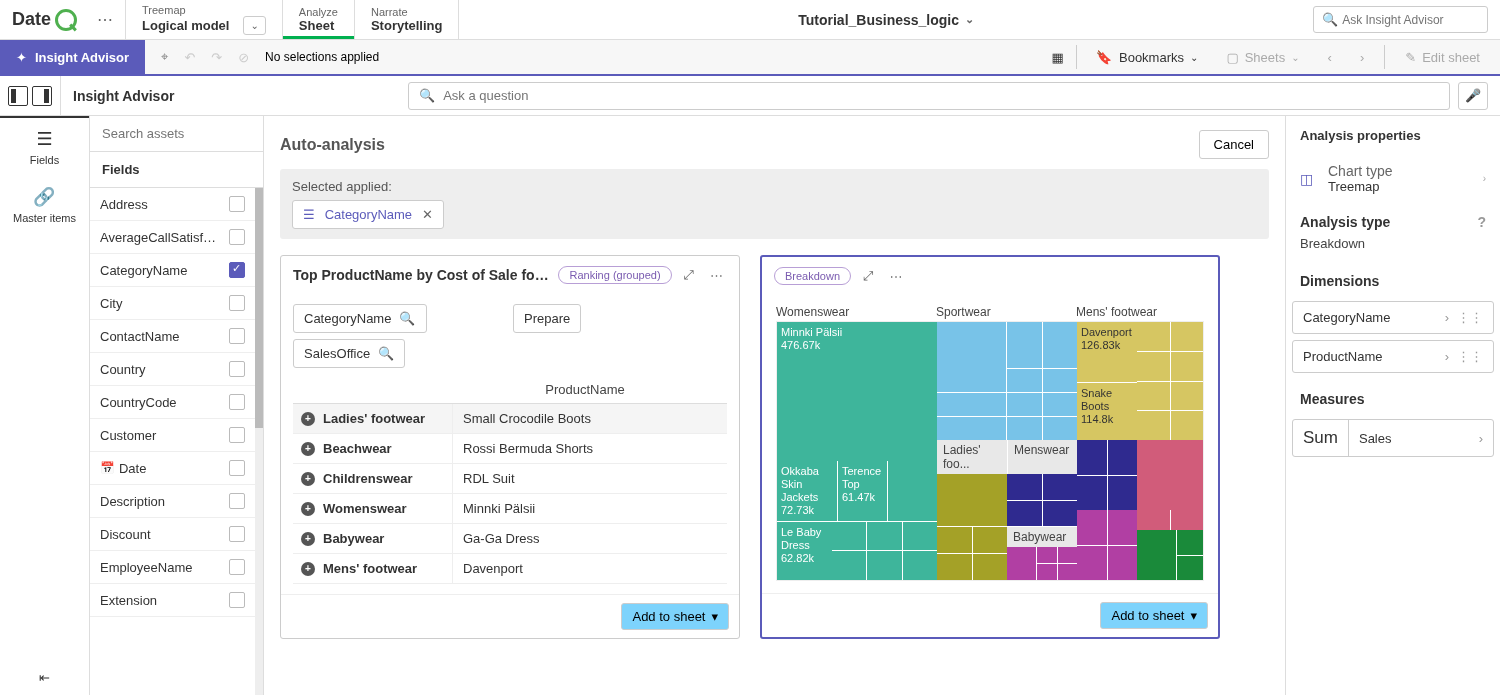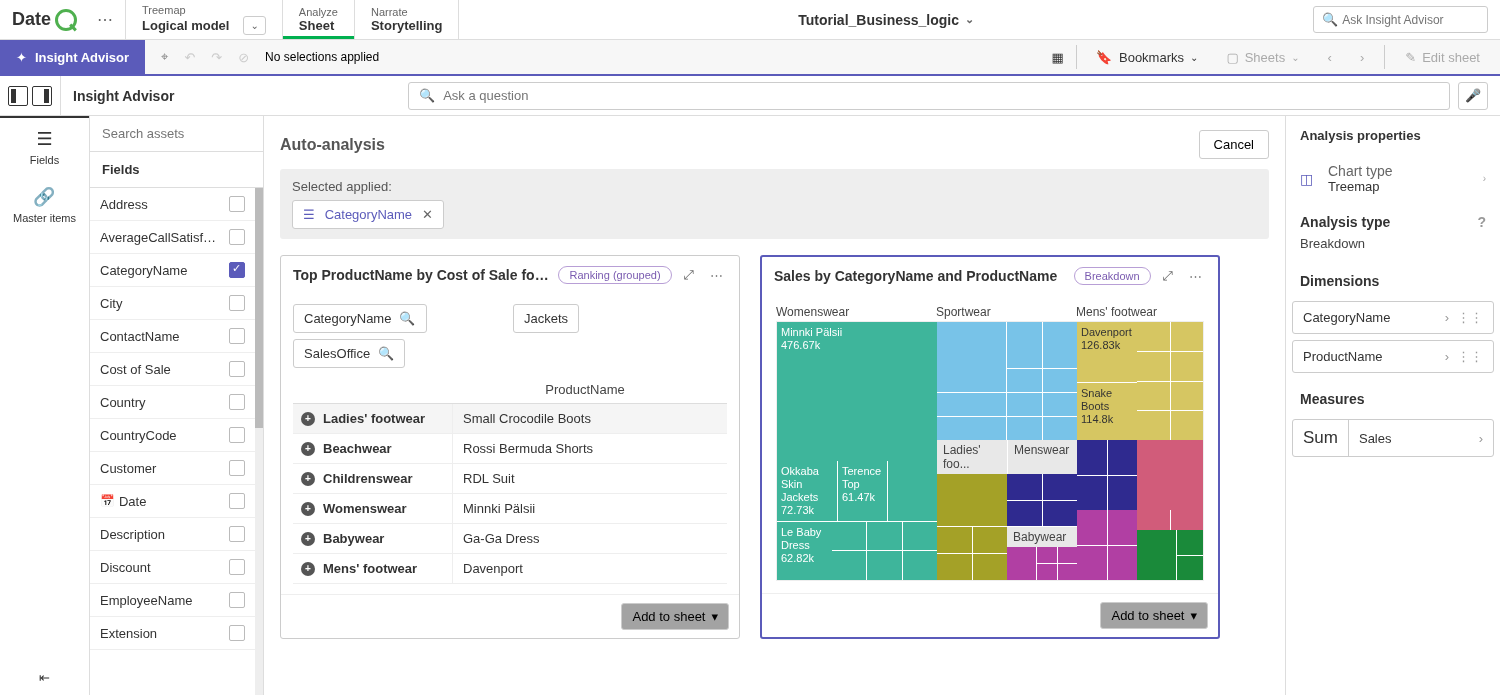--- a/index.html
+++ b/index.html
@@ -107,21 +107,21 @@
 .tm-h2 { width: 140px; }
 .tm-h3 { flex: 1; }
 .tm-body { display: flex; height: 260px; border: 1px solid #eee; }
 .tm-col { display: flex; flex-direction: column; }
 .tm-block { color: #fff; font-size: 11px; padding: 4px; position: relative; overflow: hidden; }
 .tm-block .lbl { font-size: 11px; line-height: 1.2; }
 .tm-subhead { background: #e8e8e8; color: #444; font-size: 12px; padding: 3px 6px; }
 .tm-grid { display: grid; gap: 1px; background: #fff; }
 
 .card-foot { padding: 8px 10px; display: flex; justify-content: flex-end; border-top: 1px solid #eee; }
-.add-btn { border: 1px solid #ccc; border-radius: 3px; padding: 5px 10px; background: #a3a3a3; cursor: pointer; font-size: 13px; display: flex; align-items: center; gap: 6px; justify-content: space-between; }
+.add-btn { border: 1px solid #ccc; border-radius: 3px; padding: 5px 10px; background: #7dd3fc; cursor: pointer; font-size: 13px; display: flex; align-items: center; gap: 6px; justify-content: space-between; }
 
 
 .rightp { width: 215px; border-left: 1px solid #ddd; padding: 0; }
 .rp-head { padding: 12px 14px; font-weight: 600; font-size: 13px; }
 .rp-row { display: flex; align-items: center; padding: 8px 14px; gap: 10px; cursor: pointer; }
 .rp-row .ic { width: 18px; font-size: 14px; color: #5b5bba; }
 .rp-row .tt { flex: 1; }
 .rp-row .tt1 { font-size: 14px; color: #666; }
 .rp-row .tt2 { font-size: 13px; font-weight: 400; }
 .rp-row .ar { color: #aaa; font-size: 10px; }
@@ -260,24 +260,20 @@
           </div>
         <div class="asset-row">
             <span class="name">City</span>
             <span class="chk"></span>
           </div>
         <div class="asset-row">
             <span class="name">ContactName</span>
             <span class="chk"></span>
           </div>
         <div class="asset-row">
-            <span class="name">Cost of Sale</span>
-            <span class="chk"></span>
-          </div>
-        <div class="asset-row">
             <span class="name">Country</span>
             <span class="chk"></span>
           </div>
         <div class="asset-row">
             <span class="name">CountryCode</span>
             <span class="chk"></span>
           </div>
         <div class="asset-row">
             <span class="name">Customer</span>
             <span class="chk"></span>
@@ -338,21 +334,21 @@
             <div class="pv-lefttop">
               <div class="pv-chip">
                   <span>CategoryName</span>
                   <span>🔍</span>
                 </div>
               <div class="pv-chip">
                   <span>SalesOffice</span>
                   <span>🔍</span>
                 </div>
             </div>
-            <div class="pv-values">Jackets</div>
+            <div class="pv-values">Prepare</div>
           </div>
           <div class="pv-pname">ProductName</div>
           <div class="pv-table">
             <div class="pv-row" style="background:#f5f5f5">
                 <div class="pv-cell-l">
                   <span class="pv-plus">+</span>
                   <span>Ladies' footwear</span>
                 </div>
                 <div class="pv-cell-r">Small Crocodile Boots</div>
               </div>
@@ -396,21 +392,20 @@
         <div class="card-foot">
           <button class="add-btn">
               <span>Add to sheet</span>
               <span>▾</span>
             </button>
         </div>
       </div>
 
       <div class="card selected">
         <div class="card-head">
-          <div class="card-title">Sales by CategoryName and ProductName</div>
           <div class="card-badge">Breakdown</div>
           <span class="card-ic">⤢</span>
           <span class="card-ic">⋯</span>
         </div>
         <div class="treemap">
           <div class="tm-headers">
             <div class="tm-h1">Womenswear</div>
             <div class="tm-h2">Sportwear</div>
             <div class="tm-h3">Mens' footwear</div>
           </div>

